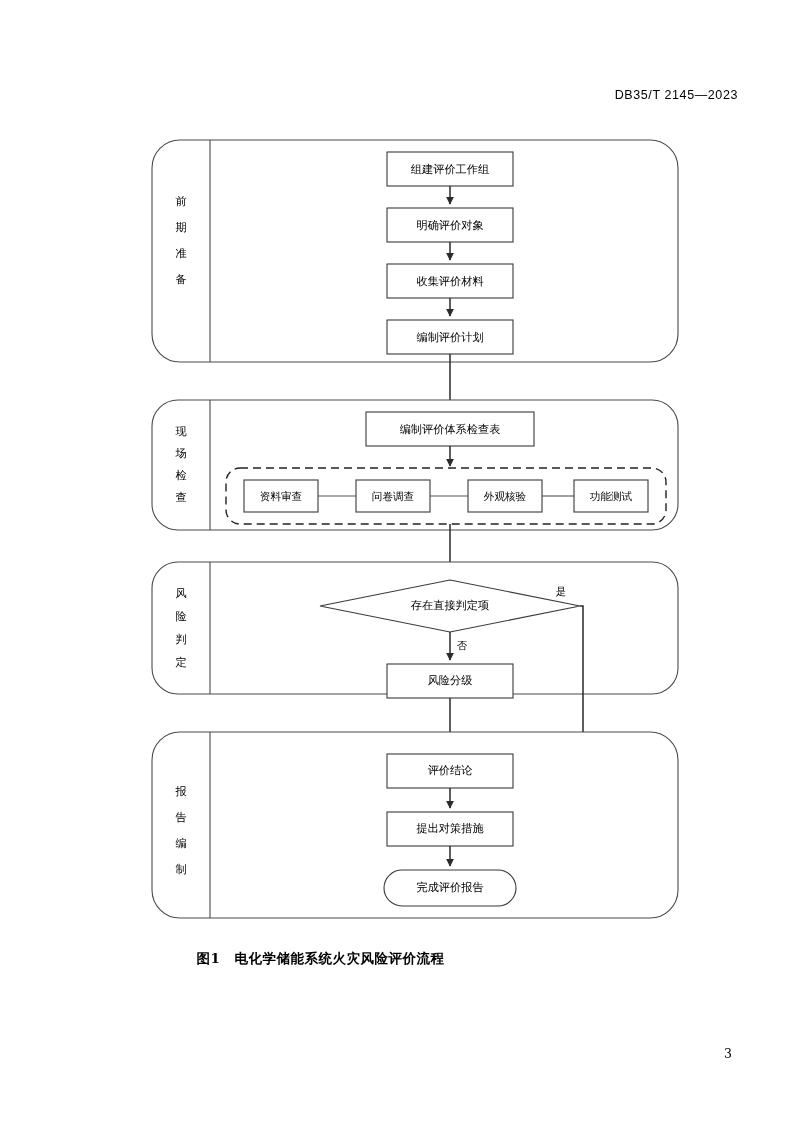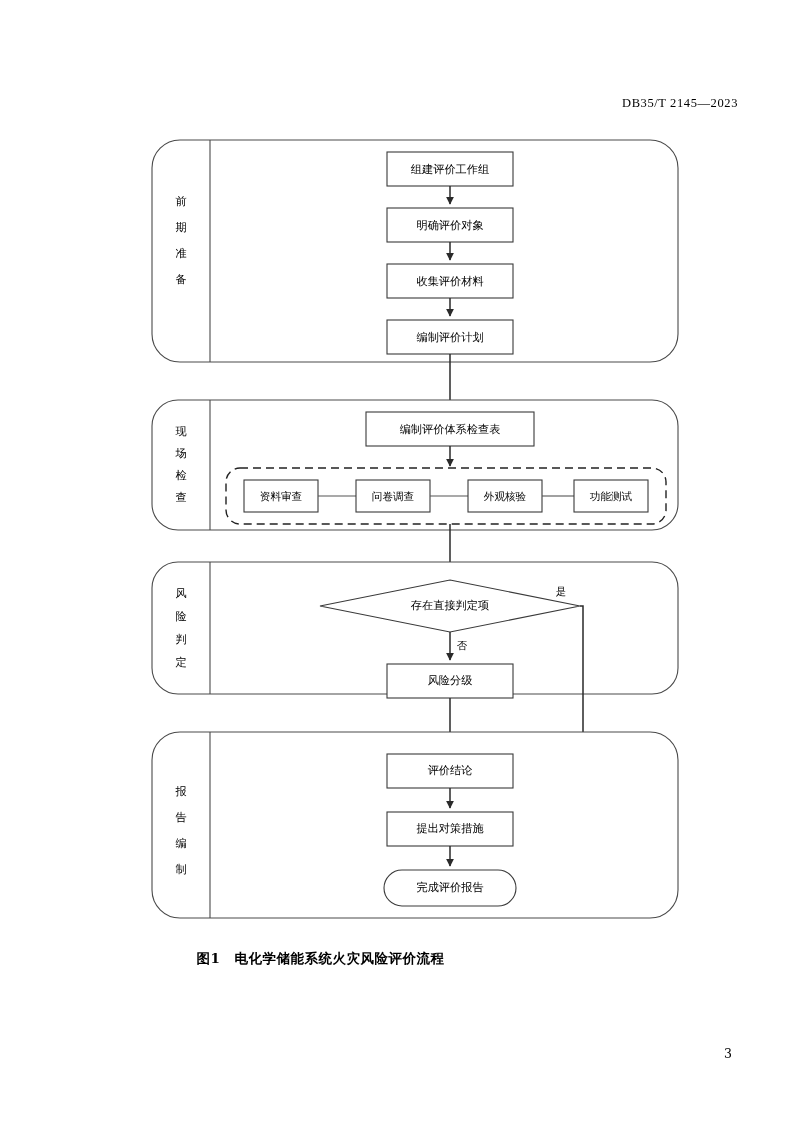--- a/index.html
+++ b/index.html
@@ -14,23 +14,23 @@
     font-family: "DejaVu Sans", "Liberation Sans", sans-serif;
     color: #000000;
     overflow: hidden;
   }
   .page {
     position: absolute;
     inset: 0;
   }
   .doc-header {
     position: absolute;
-    top: 96px;
+    top: 88px;
     right: 56px;
-    font-family: Liberation Serif, serif;
+    font-family: Liberation Sans, sans-serif;
     font-size: 12.5px;
     letter-spacing: 0.6px;
     color: #000;
     white-space: nowrap;
   }
   .page-number {
     position: absolute;
     bottom: 62px;
     right: 62px;
     font-family: "DejaVu Serif", "Liberation Serif", serif;

